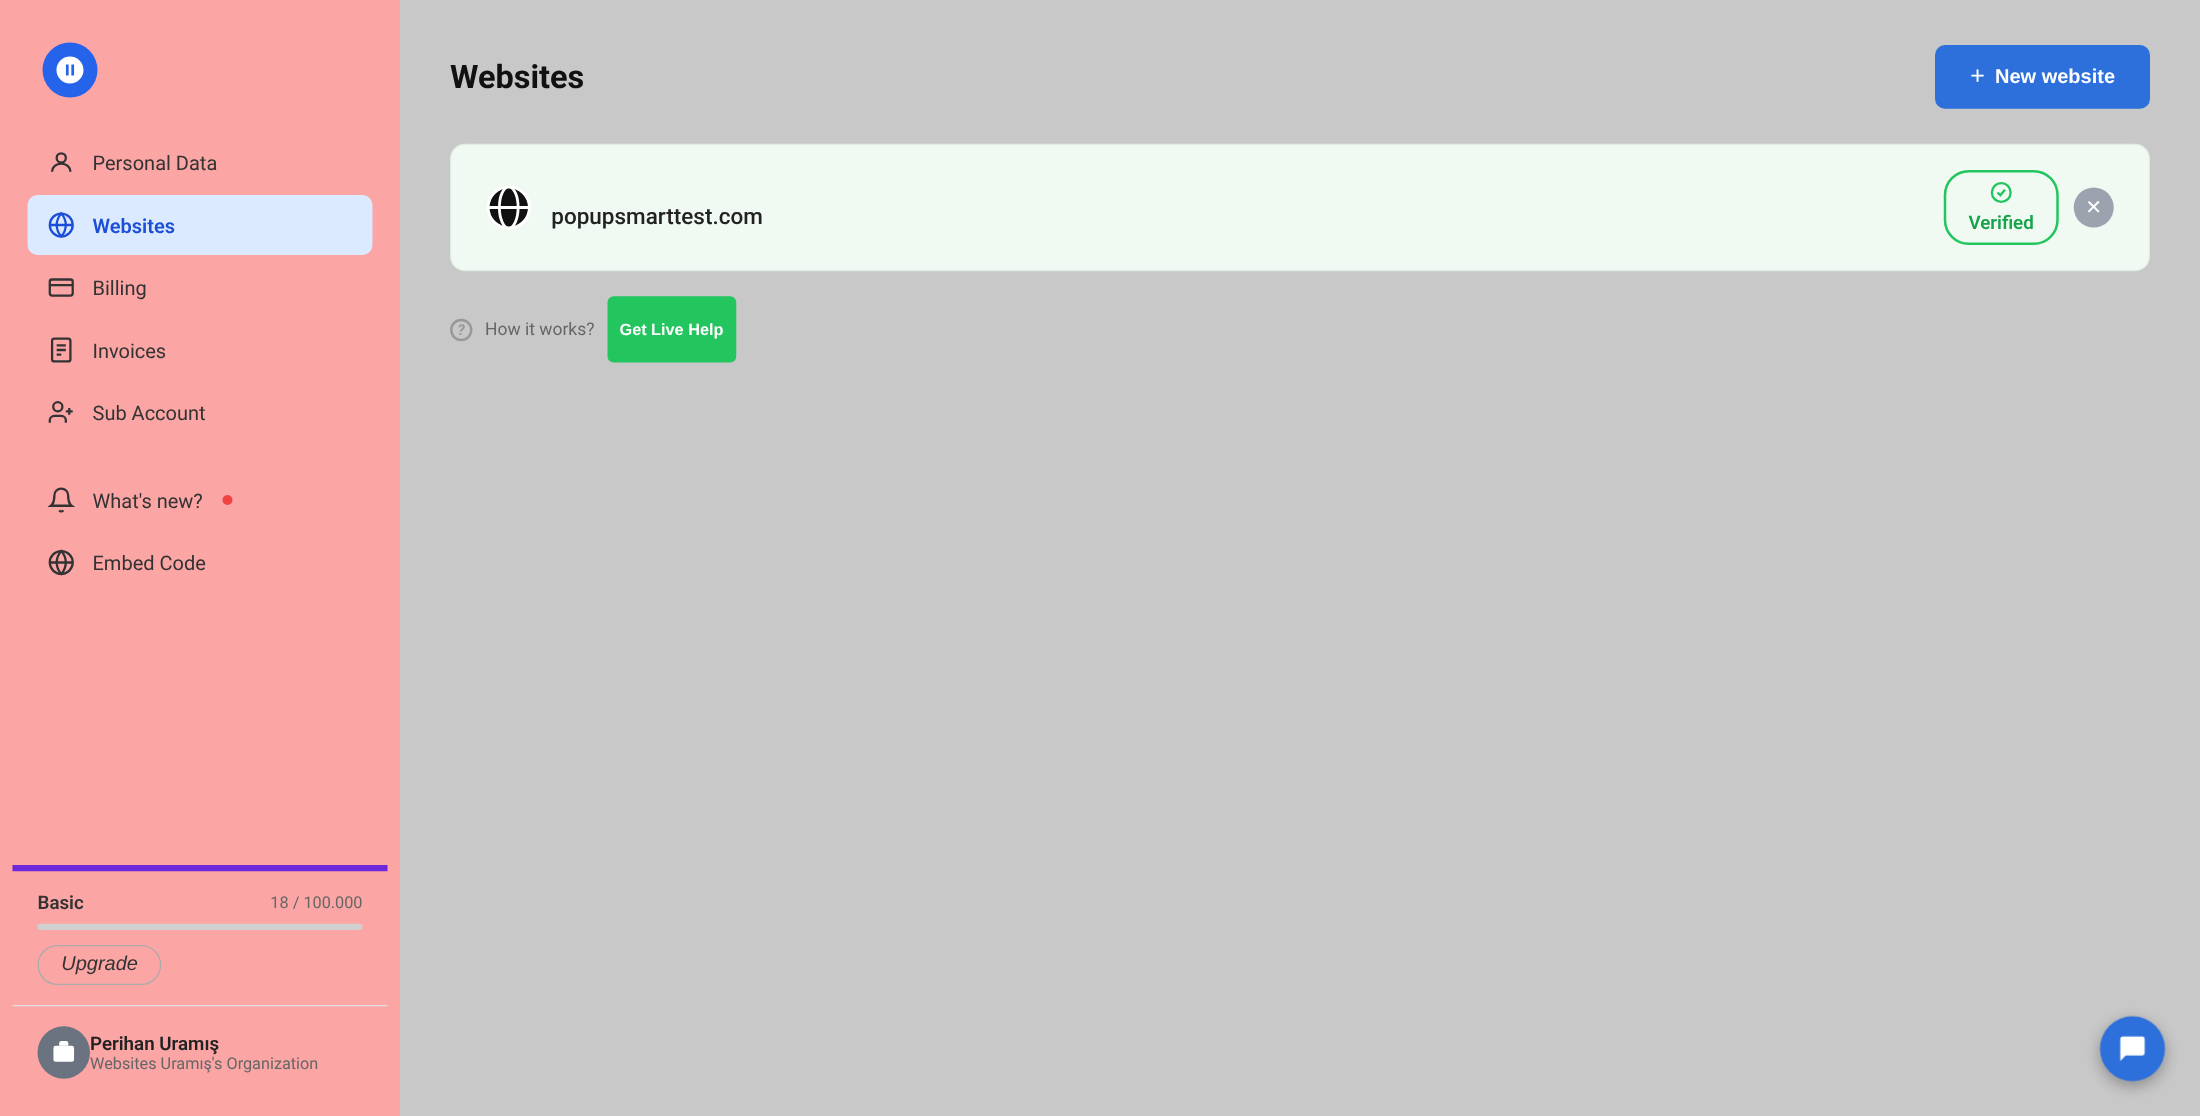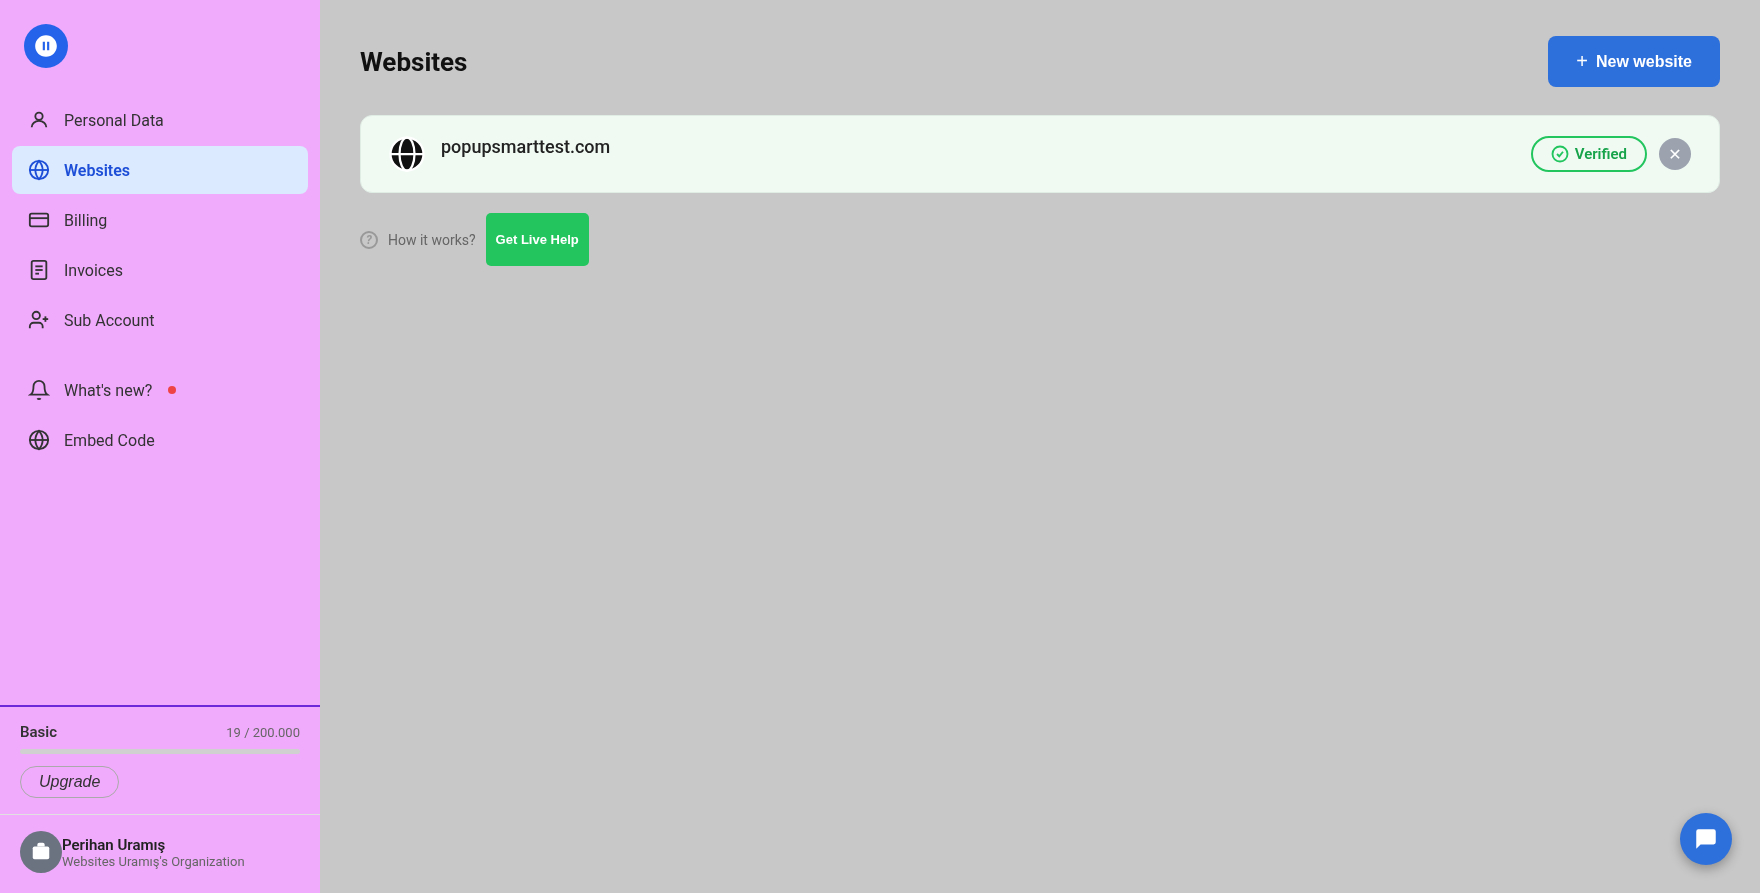--- a/index.html
+++ b/index.html
@@ -10,24 +10,24 @@
       height: 893px;
       overflow: hidden;
       display: flex;
     }
 
     
     .sidebar {
       width: 320px;
       min-width: 320px;
       height: 893px;
-      background: #f0abfc;
+      background: #fca5a5;
       display: flex;
       flex-direction: column;
-      padding: 0;
+      padding: 10px;
     }
 
     .sidebar-logo {
       padding: 24px 24px 20px 24px;
     }
 
     .logo-circle {
       width: 44px;
       height: 44px;
       border-radius: 50%;
@@ -95,21 +95,21 @@
       width: 8px;
       height: 8px;
       background: #ef4444;
       border-radius: 50%;
       margin-left: 2px;
     }
 
     
     .plan-section {
       padding: 16px 20px;
-      border-top: 2px solid #6d28d9;
+      border-top: 5px solid #6d28d9;
     }
 
     .plan-header {
       display: flex;
       justify-content: space-between;
       align-items: center;
       margin-bottom: 8px;
     }
 
     .plan-name {
@@ -230,21 +230,21 @@
       border-radius: 12px;
       padding: 20px 28px;
       display: flex;
       align-items: center;
       justify-content: space-between;
       margin-bottom: 20px;
     }
 
     .website-card-left {
       display: flex;
-      align-items: flex-start;
+      align-items: flex-end;
       gap: 16px;
     }
 
     .website-globe-icon {
       width: 36px;
       height: 36px;
       display: flex;
       align-items: center;
       justify-content: center;
     }
@@ -264,20 +264,21 @@
     .verified-badge {
       display: flex;
       align-items: center;
       gap: 6px;
       border: 2px solid #22c55e;
       border-radius: 20px;
       padding: 7px 18px;
       color: #16a34a;
       font-size: 15px;
       font-weight: 600;
+      flex-direction: column;
     }
 
     .verified-badge svg {
       width: 18px;
       height: 18px;
     }
 
     .remove-btn {
       width: 32px;
       height: 32px;
@@ -439,21 +440,21 @@
           <path d="M12 2a15.3 15.3 0 0 1 4 10 15.3 15.3 0 0 1-4 10 15.3 15.3 0 0 1-4-10 15.3 15.3 0 0 1 4-10z"></path>
         </svg>
       </span>
       <span>Embed Code</span>
     </div>
   </div>
 
   <div class="plan-section">
     <div class="plan-header">
       <span class="plan-name">Basic</span>
-      <span class="plan-usage">19 / 200.000</span>
+      <span class="plan-usage">18 / 100.000</span>
     </div>
     <div class="plan-bar-bg">
       <div class="plan-bar-fill"></div>
     </div>
     <button class="upgrade-btn">Upgrade</button>
   </div>
 
   <div class="user-profile">
     <div class="user-avatar">
       <svg viewBox="0 0 24 24">

